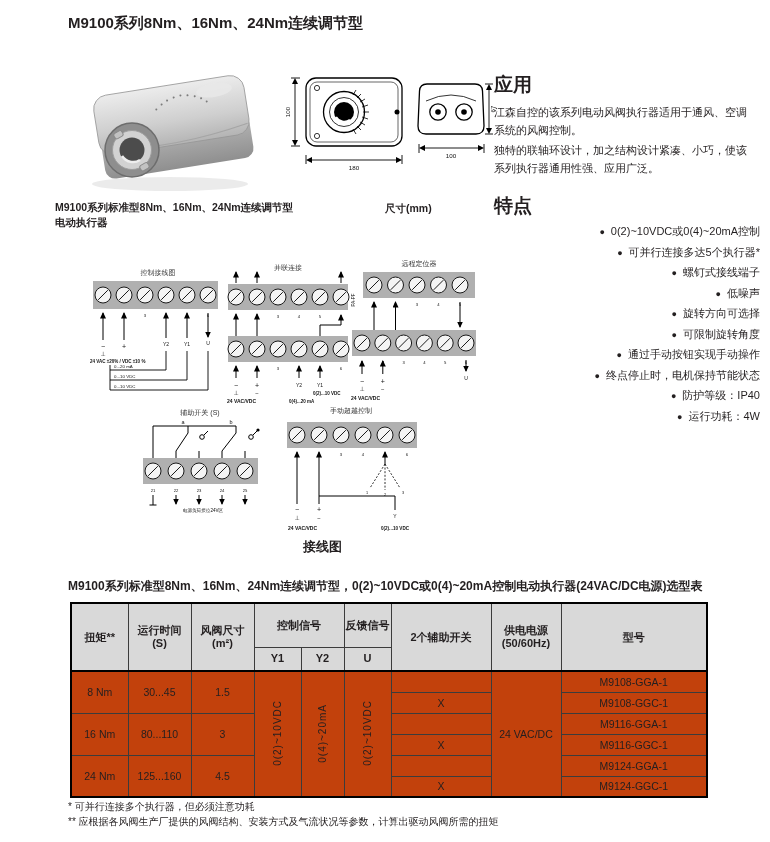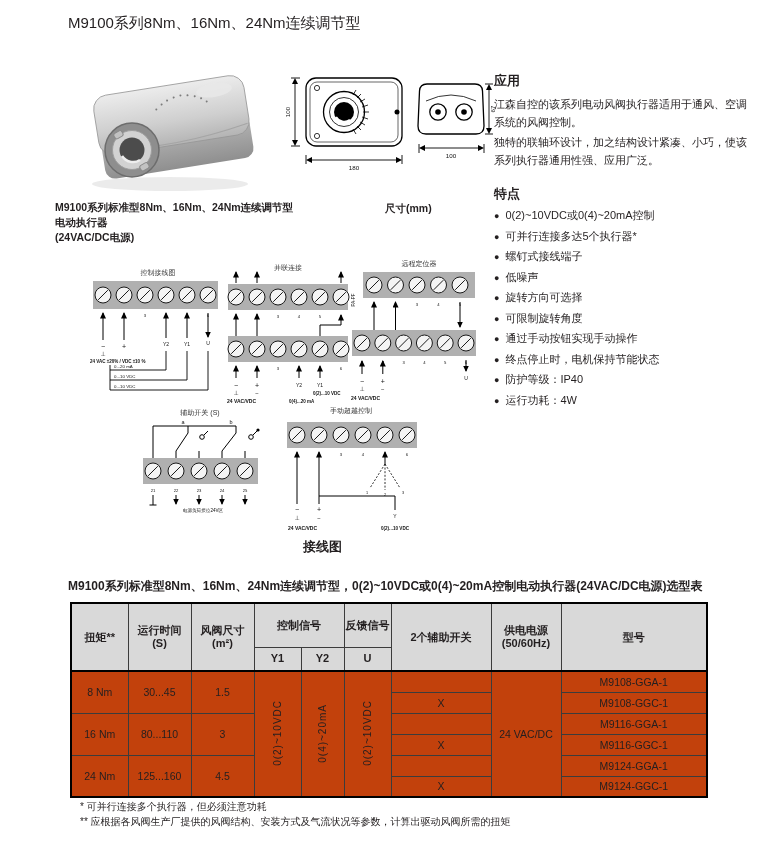--- a/index.html
+++ b/index.html
@@ -1,38 +1,38 @@
 <!DOCTYPE html>
 <html><head>
 <meta charset="utf-8">
 <style>
   html,body{margin:0;padding:0;background:#fff;}
   body{width:770px;height:842px;position:relative;font-family:"Liberation Sans","DejaVu Sans",sans-serif;color:#231f20;overflow:hidden;}
   .abs{position:absolute;}
-  .page-title{left:68px;top:14px;font-size:15px;font-weight:normal;}
+  .page-title{left:68px;top:14px;font-size:15px;font-weight:bold;}
   .cap{font-weight:bold;font-size:10.5px;line-height:15px;text-align:left;}
   .prod-cap{left:55px;top:200px;width:250px;}
   .dim-cap{left:385px;top:201px;}
   .rightcol{left:494px;top:72px;width:266px;}
-  .rc-head{font-size:13px;font-weight:bold;margin:0 0 5px 0;}
+  .rc-head{font-size:19px;font-weight:bold;margin:0 0 5px 0;}
   .rc-para{font-size:11px;line-height:18px;margin:0 4px 2px 0;}
   .features{margin-top:16px;}
   ul.feat{list-style:none;margin:4px 0 0 0;padding:0;}
-  ul.feat li{display:flex;gap:6px;font-size:11px;line-height:14px;margin-bottom:5.5px;}
+  ul.feat li{display:flex;gap:6px;font-size:11px;line-height:14px;margin-bottom:5.5px;justify-content:flex-end;}
   .dot::before{content:"●";font-size:9px;line-height:14px;}
   .wiring-cap{left:263px;top:538px;font-size:13px;font-weight:bold;margin-left:40px;}
   .tbl-title{left:68px;top:578px;font-size:12px;font-weight:bold;width:660px;}
   table.sel{border-collapse:collapse;table-layout:fixed;width:636px;border:2px solid #000;}
   table.sel th,table.sel td{border:1px solid #3c3c3c;text-align:center;vertical-align:middle;padding:0;overflow:hidden;}
   table.sel th{background:#d9d9d9;font-size:11px;font-weight:bold;white-space:pre-line;line-height:13px;}
   table.sel td{font-size:10.5px;background:#c2410c;}
   table.sel thead{border-bottom:2px solid #000;}
   tr.hmain{height:44px;} tr.hsub{height:24px;} tbody tr{height:21px;}
   .vtext{display:inline-block;writing-mode:vertical-rl;transform:rotate(180deg);font-size:10px;letter-spacing:1px;}
-  .fnote{left:80px;font-size:10px;line-height:15px;}
+  .fnote{left:68px;font-size:10px;line-height:15px;}
   svg text{font-family:"Liberation Sans","DejaVu Sans",sans-serif;fill:#111;}
   .dg-title{fill:#333;}
 </style>
 </head>
 <body>
 
 <div class="abs page-title">M9100系列8Nm、16Nm、24Nm连续调节型</div>
 
 <svg class="abs" style="left:70px;top:70px;" width="195" height="126" viewBox="0 0 195 126">
   <defs>
@@ -70,21 +70,20 @@
     <circle cx="62" cy="80" r="12.5" fill="#4c4c4c"></circle>
     <path d="M52 86 A13 13 0 0 0 70 90" stroke="#eee" stroke-width="2.5" fill="none"></path>
     <rect x="44" y="62" width="9" height="6" rx="2" transform="rotate(-30 48 65)" fill="#c2c2c2" stroke="#8a8a8a"></rect>
     <rect x="70" y="94" width="9" height="6" rx="2" transform="rotate(-30 74 97)" fill="#c2c2c2" stroke="#8a8a8a"></rect>
   </g>
 </svg>
 
 <div class="abs cap prod-cap">
   <div>M9100系列标准型8Nm、16Nm、24Nm连续调节型</div>
   <div>电动执行器</div>
-  <div>(24VAC/DC电源)</div>
 </div>
 
 <svg class="abs" style="left:286px;top:74px;" width="212" height="104" viewBox="0 0 212 104">
   <g stroke="#000" fill="none">
     <rect x="20" y="4" width="96" height="68" rx="10" stroke-width="1.3"></rect>
     <rect x="24" y="8" width="88" height="60" rx="7" stroke-width="0.6"></rect>
     <circle cx="31" cy="14" r="2.6" stroke-width="0.8"></circle>
     <circle cx="31" cy="62" r="2.6" stroke-width="0.8"></circle>
     <circle cx="58" cy="38" r="20.5" stroke-width="1.3"></circle>
     <circle cx="58" cy="38" r="14.5" stroke-width="0.8"></circle>

